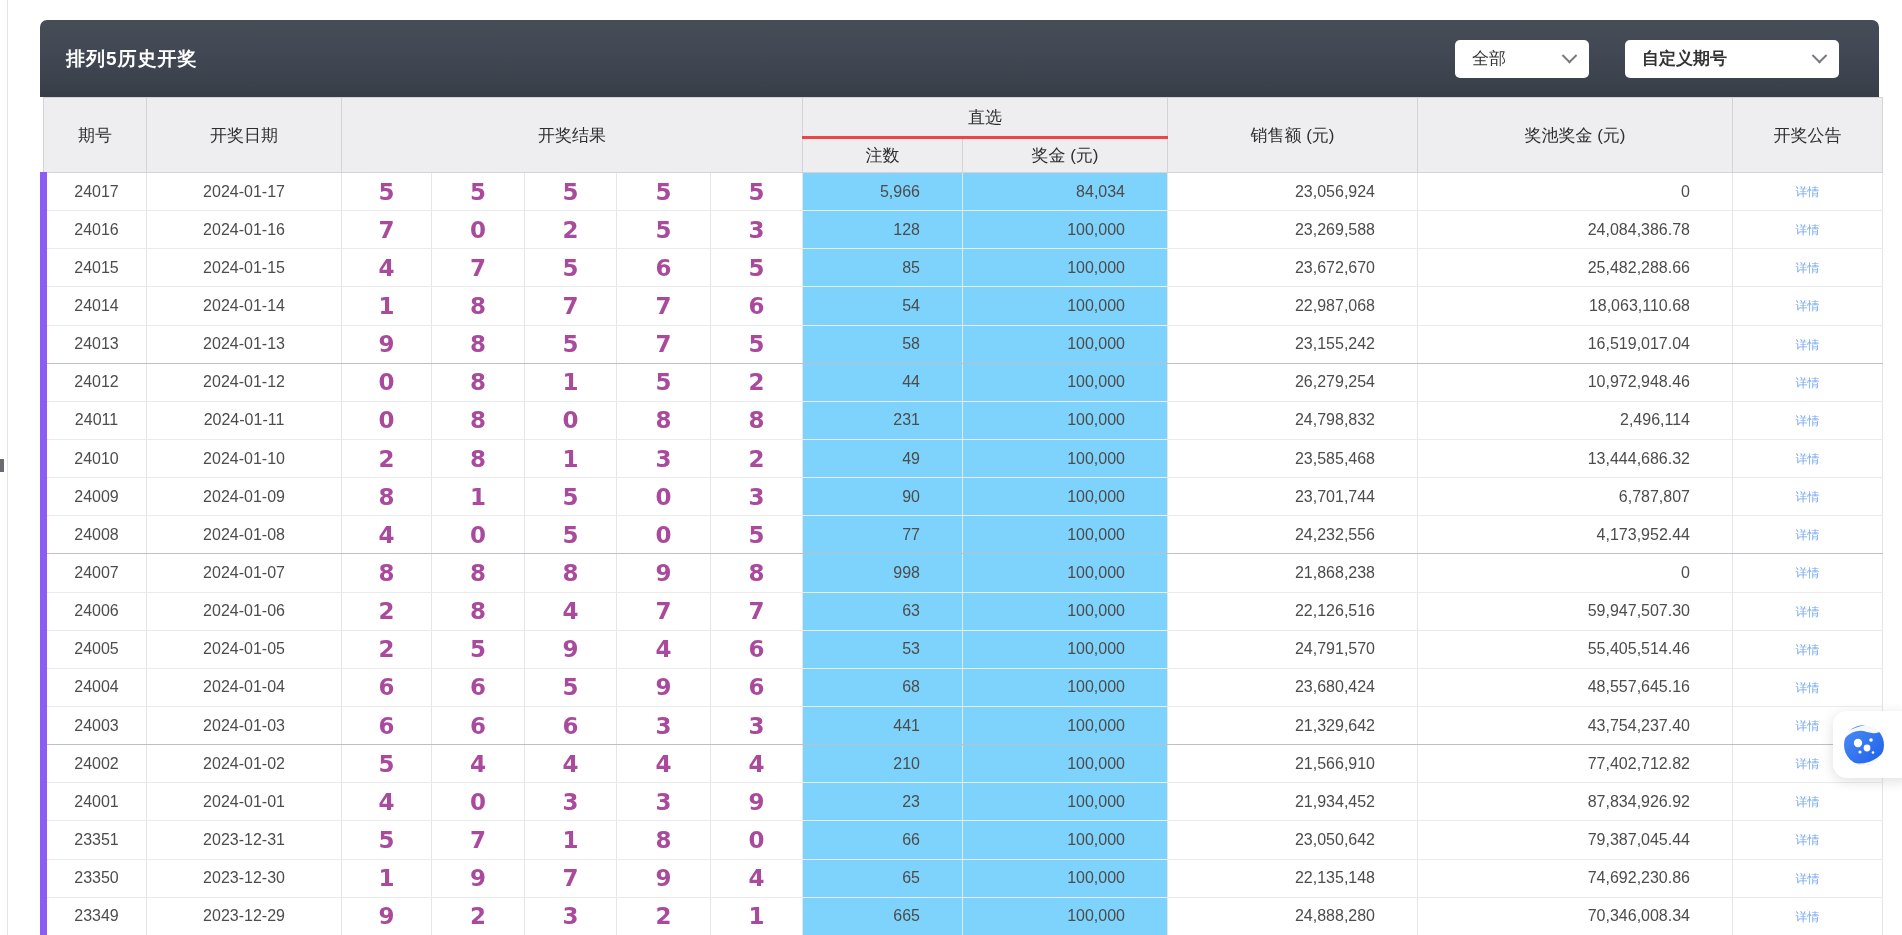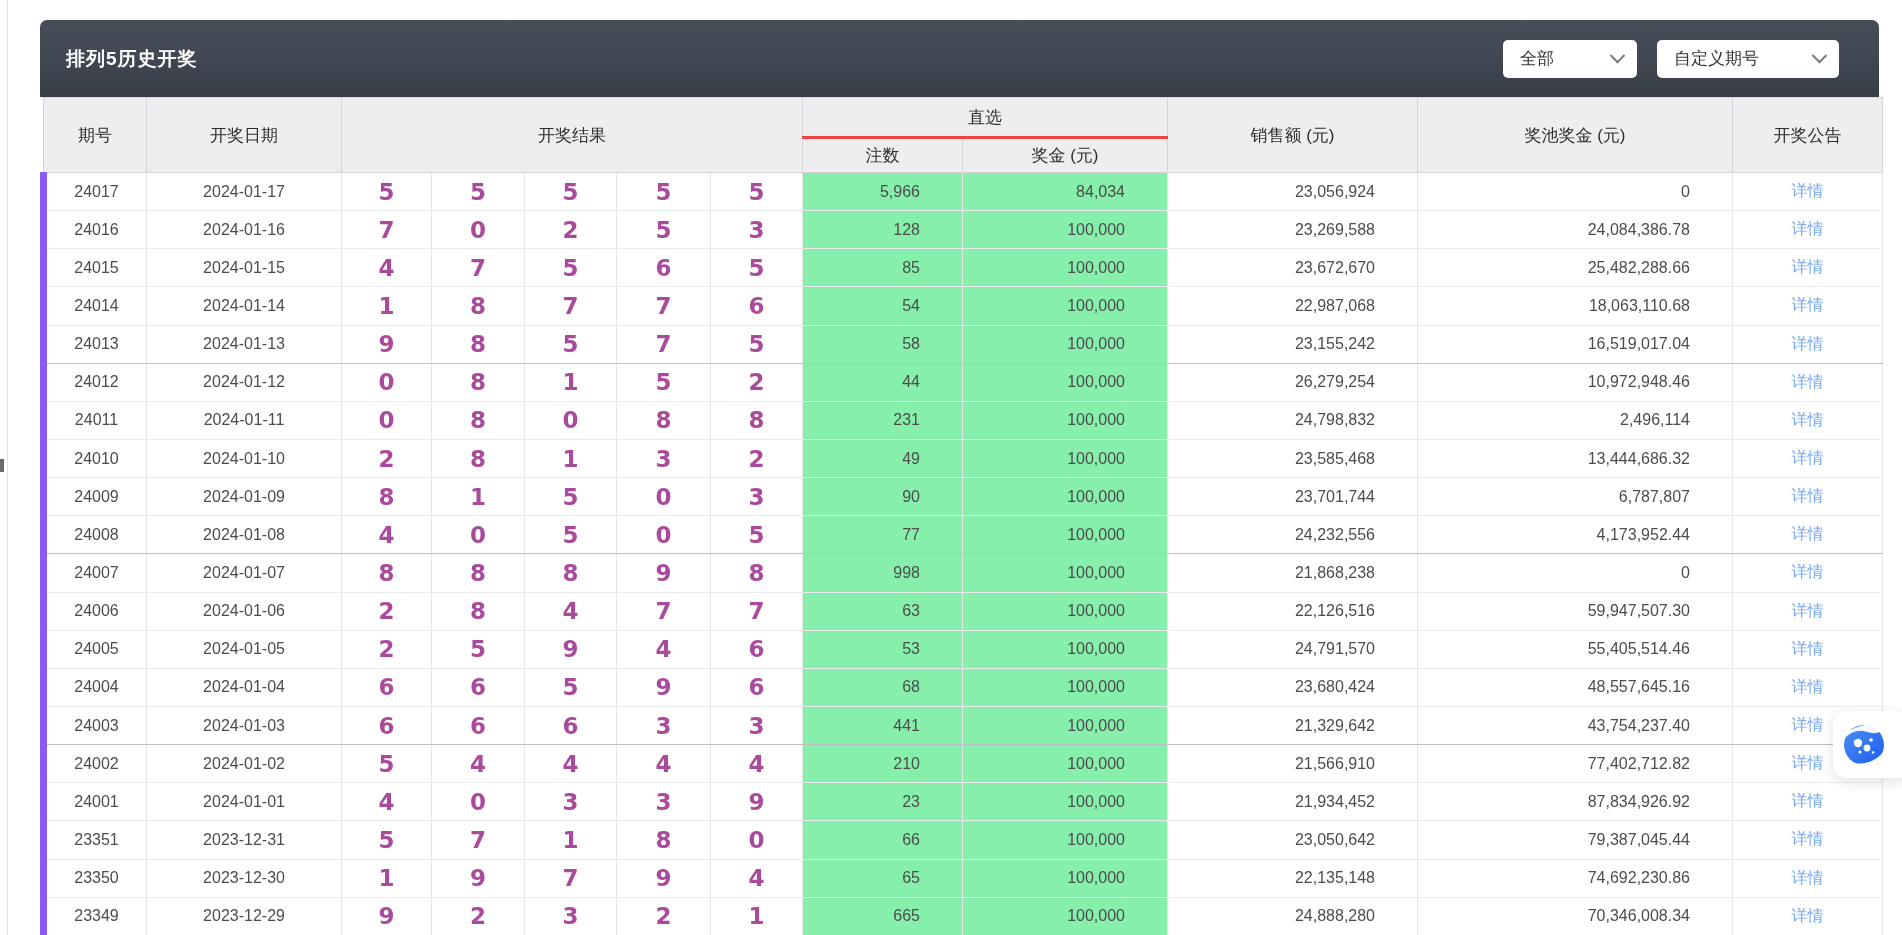--- a/index.html
+++ b/index.html
@@ -10,44 +10,44 @@
   .left-line { position:absolute; left:7px; top:0; width:1px; height:935px; background:#e4e4e7; }
   .edge-artifact { position:absolute; left:0; top:459px; width:4px; height:13px; background:#6a6a70; }
 
   .panel { position:absolute; left:40px; top:20px; width:1839px; }
 
   
   .titlebar { position:relative; height:77px; border-radius:7px 7px 0 0;
     background:linear-gradient(180deg,#474d57 0%,#424853 45%,#383e48 100%); }
   .titlebar h1 { position:absolute; left:26px; top:50%; transform:translateY(-50%);
     color:#ffffff; font-size:19px; font-weight:700; letter-spacing:1px; }
-  .dropdowns { position:absolute; right:40px; top:50%; transform:translateY(-50%); display:flex; gap:20px; }
+  .dropdowns { position:absolute; right:40px; top:50%; transform:translateY(-50%); display:flex; gap:36px; }
   .dropdown { display:flex; align-items:center; justify-content:space-between;
     height:38px; background:#ffffff; border-radius:5px; padding:0 14px 0 17px;
     font-size:17px; color:#333; cursor:pointer; }
   .dd-all { width:134px; }
-  .dd-custom { width:182px; }
+  .dd-custom { width:214px;font-weight:bold; }
   .chevron { width:11px; height:11px; border-right:2px solid #7a7a80; border-bottom:2px solid #7a7a80;
     transform:rotate(45deg) translate(-2px,-2px); margin-left:10px; }
 
   
   table { width:1839px; border-collapse:collapse; table-layout:fixed; }
   thead th { background:#eeeef1; color:#2e2e31; font-weight:400; font-size:17px;
     border:1px solid #d3d3d8; }
   thead tr.h1 th { height:40px; }
   thead tr.h2 th { height:35px; }
   thead th.no-bottom { border-bottom:3px solid #ef4444; }
   tbody td { background:#ffffff; font-size:16px; height:38.15px; text-align:center;
     border-right:1px solid #e6e6ea; border-bottom:1px solid #ebebee; color:#4c4c4c; }
   tbody td:first-child { border-left:7px solid #8b5cf6; }
   tbody tr:nth-child(5n) td { border-bottom:1px solid #bfbfc5; }
   td.c-digit { color:#a94a9c; font-weight:700; font-size:23px; font-family:"DejaVu Sans","Liberation Sans",sans-serif; }
   td.num { text-align:right; padding-right:42px; }
-  td.shaded { background:#86efac; }
-  td.c-detail a { color:#74a7f2; text-decoration:none; font-size:16px; cursor:pointer;margin-top:44px; }
+  td.shaded { background:#7dd3fc; }
+  td.c-detail a { color:#74a7f2; text-decoration:none; font-size:12px; cursor:pointer;margin-top:44px; }
 
   
   .float-widget { position:absolute; left:1833px; top:711px; width:80px; height:67px;
     background:#ffffff; border-radius:14px; box-shadow:0 3px 14px rgba(0,0,0,0.13);
     display:flex; align-items:center; padding-left:10px; cursor:pointer; }
 </style>
 </head>
 <body>
 
 <div class="viewport">

